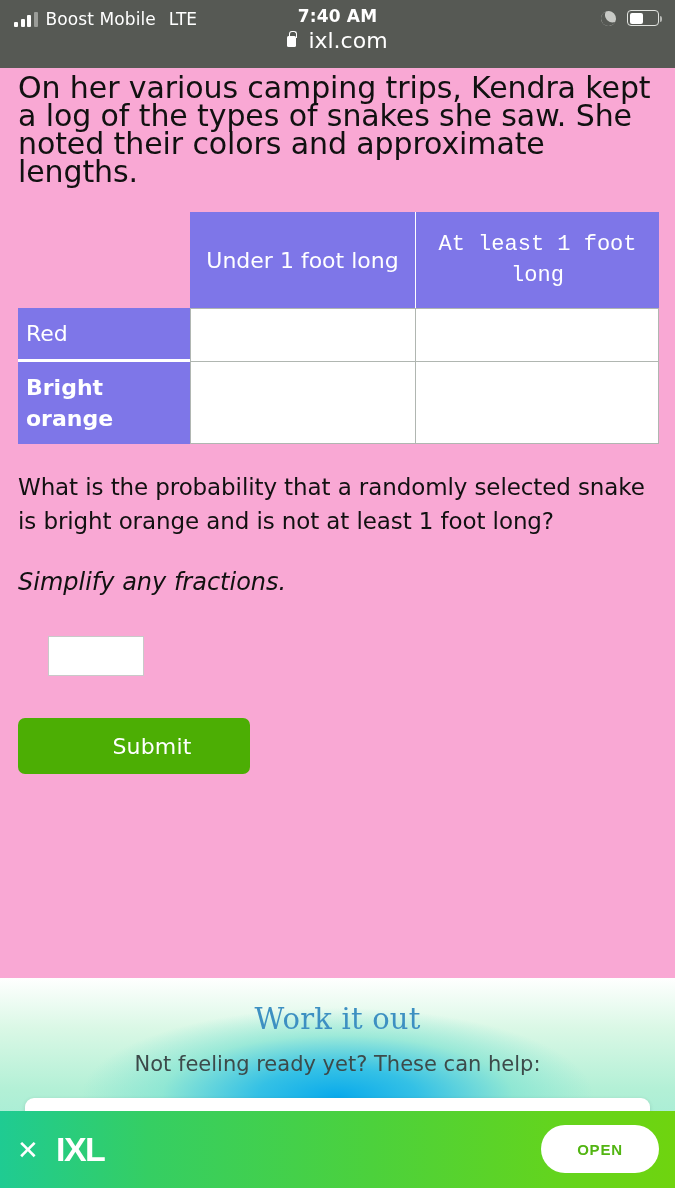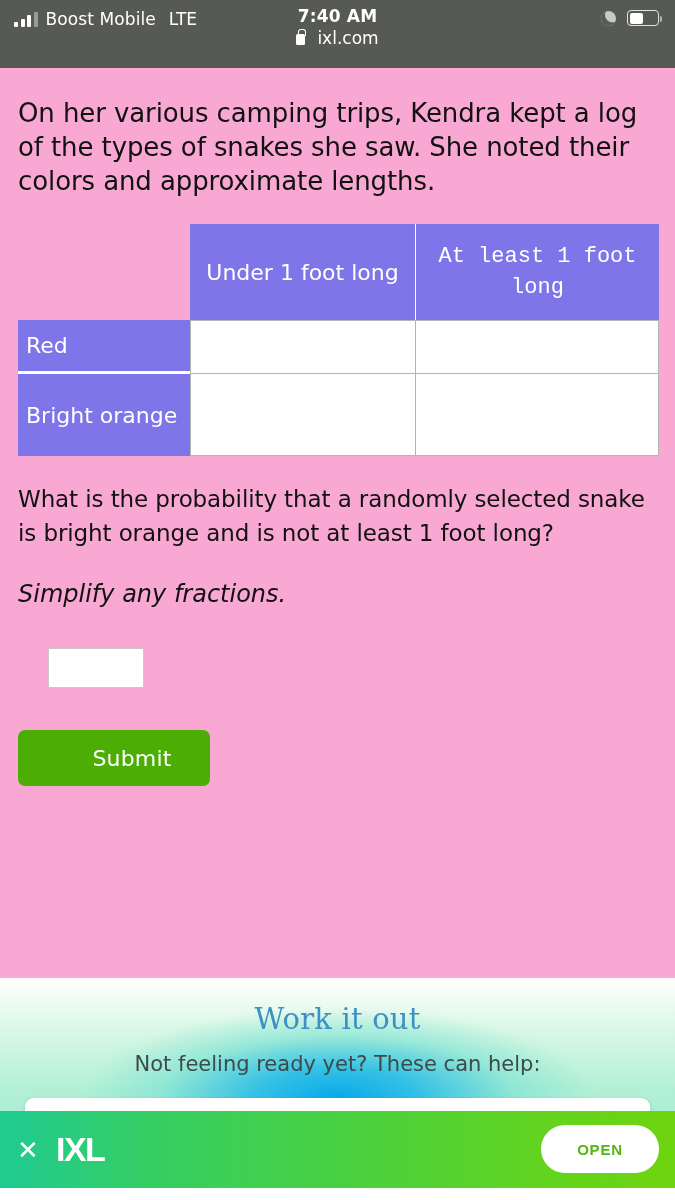--- a/index.html
+++ b/index.html
@@ -27,21 +27,21 @@
   .signal i:nth-child(3){ height:12px; }
   .signal i:nth-child(4){ height:15px; background:#9a9c98; }
   .carrier { font-size:17px; letter-spacing:.1px; }
   .lte { font-size:17px; margin-left:5px; }
 
   .sb-center {
     position:absolute; left:0; right:0; top:6px;
     display:flex; flex-direction:column; align-items:center; gap:2px;
   }
   .sb-time { font-size:17px; font-weight:bold; letter-spacing:.2px; }
-  .sb-domain { display:flex; align-items:center; gap:12px; font-size:17px; }
+  .sb-domain { display:flex; align-items:center; gap:12px; font-size:22px; }
   .lock {
     position:relative; width:9px; height:11px;
     background:#ffffff; border-radius:1.5px; margin-top:2px;
   }
   .lock::before {
     content:""; position:absolute; left:1.5px; top:-5px;
     width:6px; height:6px; border:1.6px solid #ffffff;
     border-bottom:none; border-radius:3px 3px 0 0;
   }
 
@@ -65,22 +65,22 @@
   }
   .battery .lvl {
     position:absolute; left:1.5px; top:1.5px; bottom:1.5px;
     width:13px; background:#ffffff; border-radius:2px;
   }
 
   
   .content { padding:0 18px; }
 
   .prompt {
-    font-size:26px; line-height:34px; color:#111111;
-    margin-top:28px; letter-spacing:-0.1px;
+    font-size:30px; line-height:28px; color:#111111;
+    margin-top:6px; letter-spacing:-0.1px;
   }
 
   
   .tbl-wrap { margin-top:26px; }
   table.snake {
     border-collapse:separate; border-spacing:0;
     table-layout:fixed; width:641px;
   }
   table.snake col.c0 { width:172px; }
   table.snake col.c1 { width:226px; }
@@ -95,21 +95,21 @@
     background:#7E76E8; text-align:center;
     padding:14px 8px; line-height:31px; height:96px;
     border-right:1px solid #ffffff;
   }
   th.colhead.last { border-right:none;font-family:Liberation Mono, monospace; }
   th.rowhead {
     background:#7E76E8; text-align:left;
     padding:10px 0 10px 8px; line-height:31px;
     border-bottom:3px solid #ffffff;
   }
-  tr.last-row th.rowhead { border-bottom:none; }
+  tr.last-row th.rowhead { border-bottom:none;font-weight:bold; }
   td.num {
     background:#ffffff; color:#1a1a1a; text-align:center;
     font-size:22px;
     border:1px solid #b0b6b1;
     border-left:none;
   }
   td.num.first { border-left:1px solid #b0b6b1; }
   tr.r1 td.num { height:50px; }
   tr.r2 td.num { height:82px; border-top:none; }
 
@@ -127,21 +127,21 @@
   .answer-box {
     margin-top:40px; margin-left:30px;
     width:96px; height:40px;
     border:1.5px solid #c9c9c9; background:#ffffff;
     font-size:20px; padding:0 6px;
     font-family:"DejaVu Sans", sans-serif;
     outline:none;
   }
   .submit {
     display:block; margin-top:42px;
-    width:192px; height:56px;
+    width:232px; height:56px;
     background:#4CAE04; border:none; border-radius:7px;
     color:#ffffff; font-size:22px; letter-spacing:.2px;
     font-family:"DejaVu Sans", sans-serif; cursor:pointer;padding-left:36px;
   }
   .workout-inner {
     position:absolute; left:0; right:0; top:978px; height:222px;
     background:
       radial-gradient(ellipse 320px 110px at 50% 118px, rgba(10,170,235,1) 0%, rgba(45,190,230,.95) 25%, rgba(120,225,210,.6) 55%, rgba(160,240,205,0) 80%),
       linear-gradient(180deg, #ffffff 0%, #dbf8e6 22%, #b3f0d6 50%, #8EE8D4 100%);
   }

